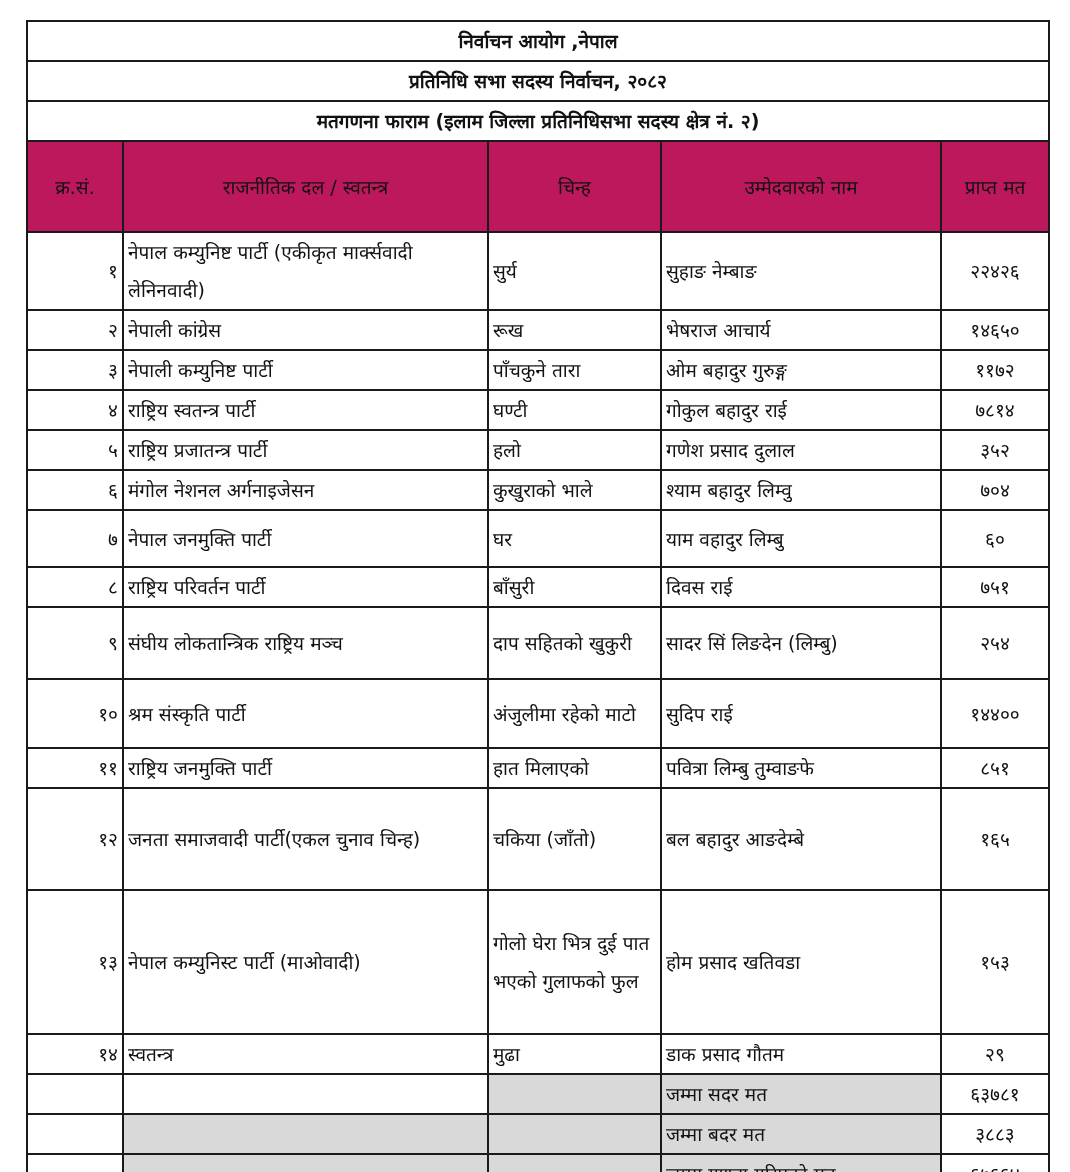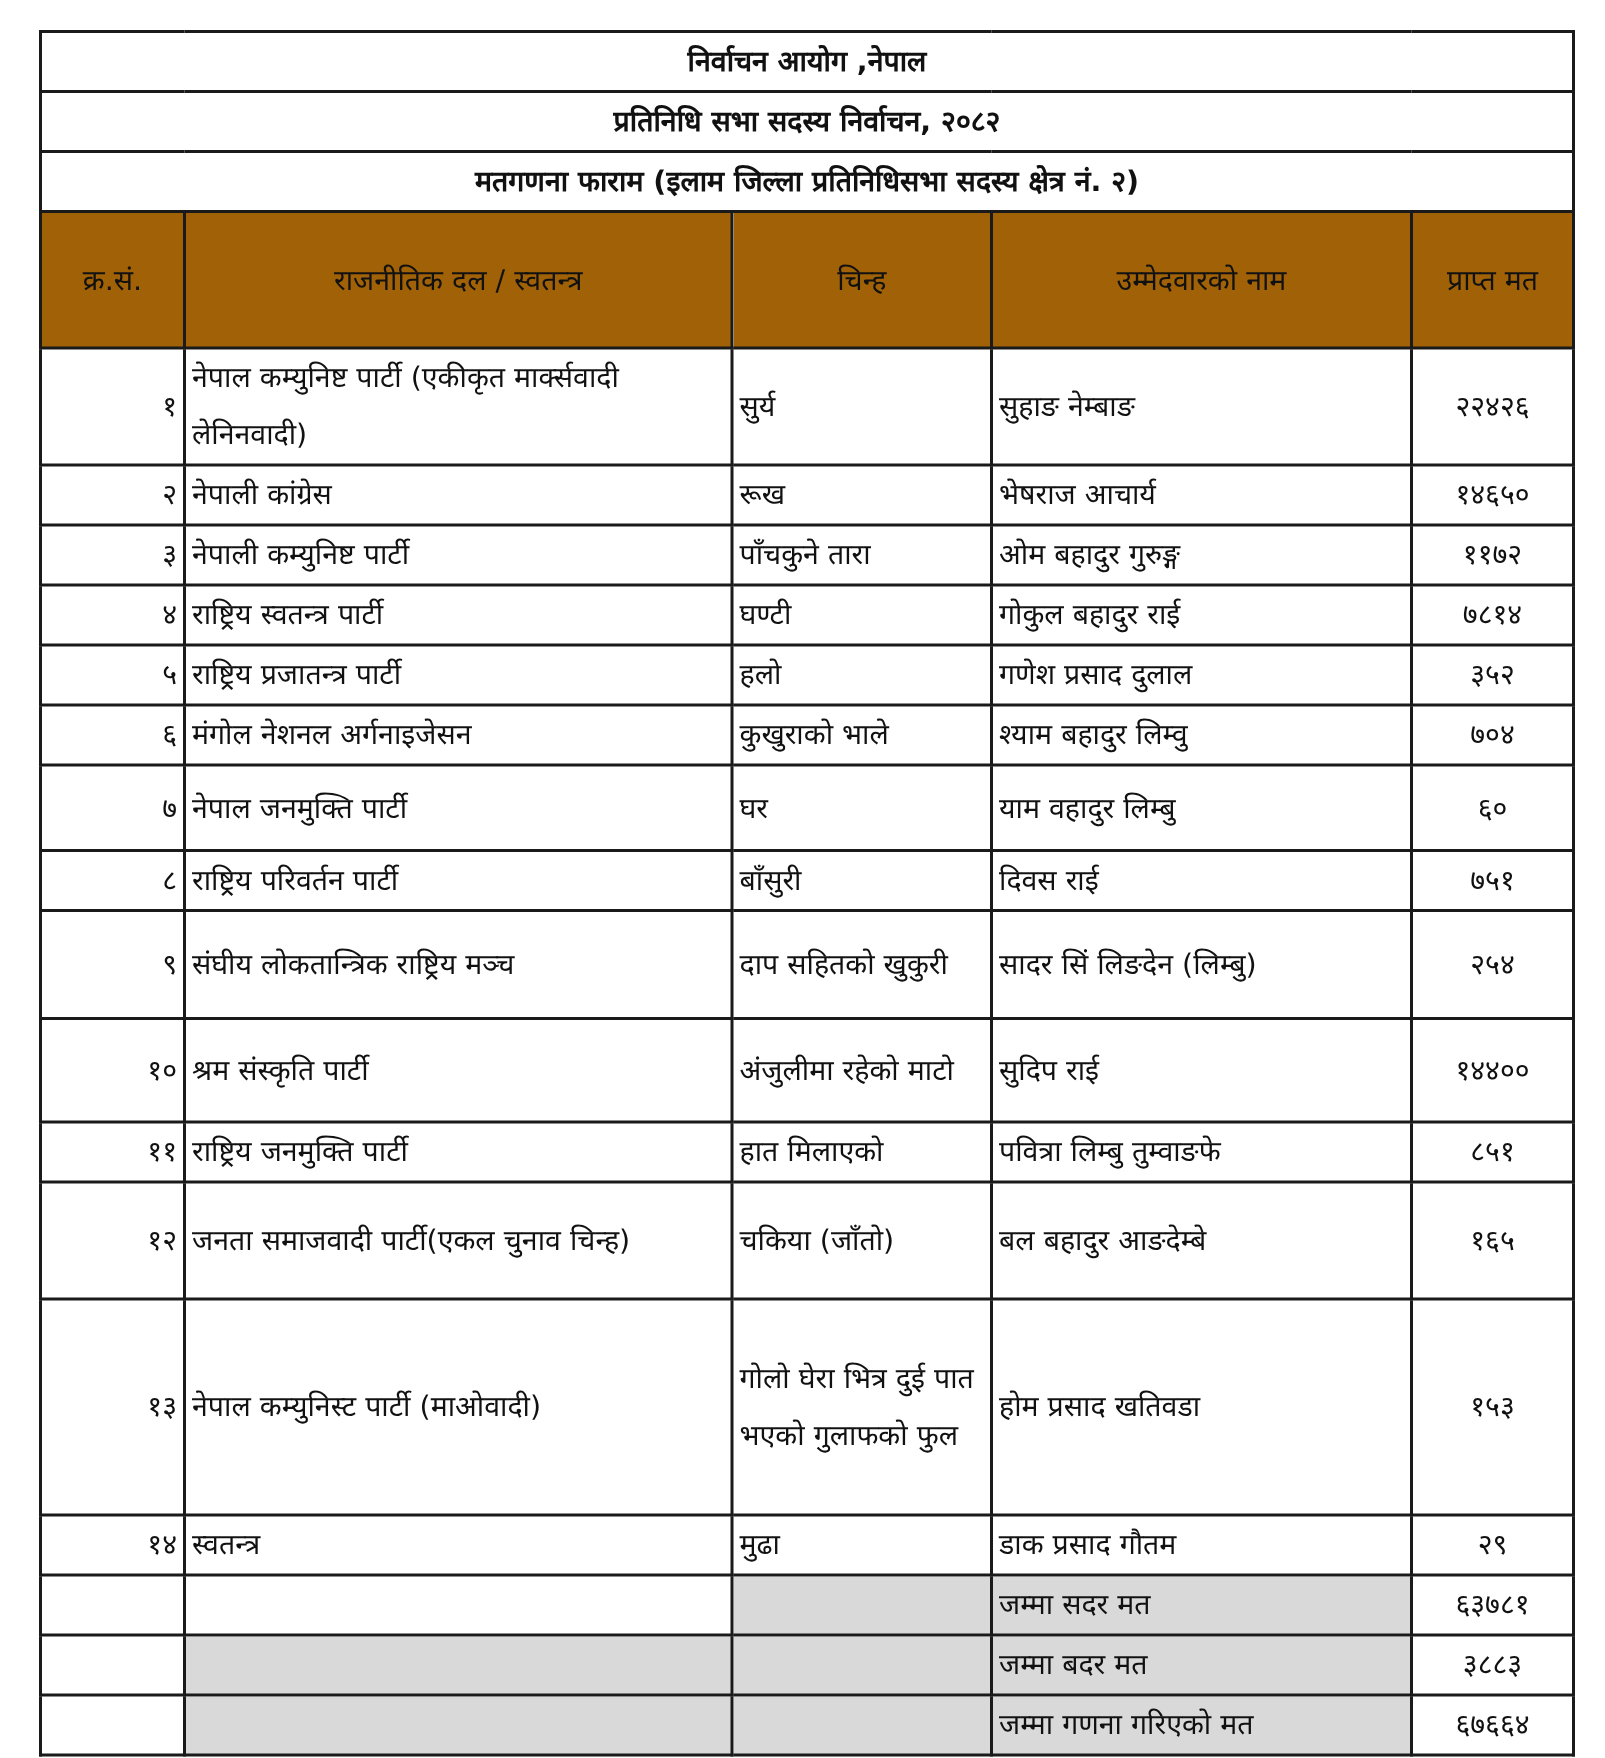--- a/index.html
+++ b/index.html
@@ -9,21 +9,21 @@
     width: 1022px; border-collapse: collapse; table-layout: fixed;
   }
   table.sheet td, table.sheet th {
     border: 2px solid #1a1a1a; padding: 0 4px; font-size: 19px; line-height: 38px;
     vertical-align: middle; overflow: hidden;
   }
   .title-row td { text-align: center; font-weight: bold; font-size: 19px; }
   .t1 td { height: 33px; }
   .t2 td { height: 37px; }
   .t3 td { height: 38px; margin-top: 21px; }
-  .hdr th { background: #a16207; font-weight: normal; font-size: 22px; height: 89px; text-align: center; }
+  .hdr th { background: #be185d; font-weight: normal; font-size: 22px; height: 89px; text-align: center; }
   td.sn { text-align: right; padding-right: 2px; }
   td.votes { text-align: center; padding-right: 4px; font-size: 21px; }
   td.wrap { line-height: 38px; }
   .grey { background: #d9d9d9; }
 </style>
 </head>
 <body>
 
 <table class="sheet">
   <colgroup>
@@ -122,21 +122,21 @@
         <td>सुदिप राई</td>
         <td class="votes">१४४००</td>
       </tr>
       <tr style="height: 40px;">
         <td class="sn">११</td>
         <td class="wrap">राष्ट्रिय जनमुक्ति पार्टी</td>
         <td class="wrap">हात मिलाएको</td>
         <td>पवित्रा लिम्बु तुम्वाङफे</td>
         <td class="votes">८५१</td>
       </tr>
-      <tr style="height: 78px;">
+      <tr style="height: 102px;">
         <td class="sn">१२</td>
         <td class="wrap">जनता समाजवादी पार्टी(एकल चुनाव चिन्ह)</td>
         <td class="wrap">चकिया (जाँतो)</td>
         <td>बल बहादुर आङदेम्बे</td>
         <td class="votes">१६५</td>
       </tr>
       <tr style="height: 144px;">
         <td class="sn">१३</td>
         <td class="wrap">नेपाल कम्युनिस्ट पार्टी (माओवादी)</td>
         <td class="wrap">गोलो घेरा भित्र दुई पात भएको गुलाफको फुल</td>

